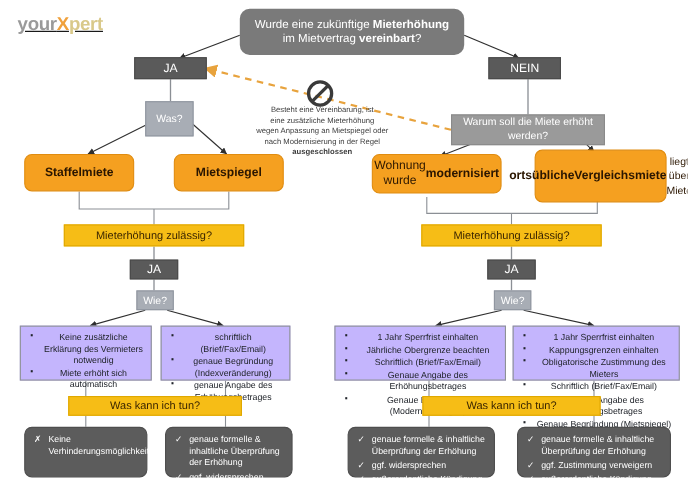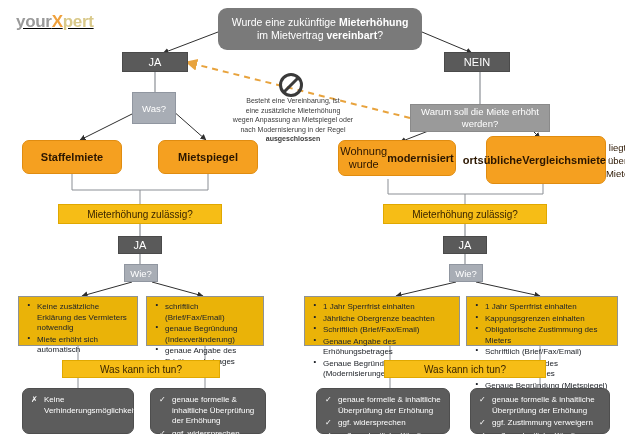--- a/index.html
+++ b/index.html
@@ -38,23 +38,23 @@
 
   
   .orange{background:#f5a020;color:#2b1600;border:1px solid #e08c10;border-radius:7px;
           font-size:11px;line-height:13px;padding:4px 6px;}
   .orange .sm{font-size:9.5px;font-weight:normal;}
 
   
   .yellow{background:#f6bd16;color:#3a2500;border:1px solid #e0a800;font-size:10px;}
 
   
-  .listbox{background:#eab308;border:1px solid #8e9295;color:#20242a;
+  .listbox{background:#c4b5fd;border:1px solid #8e9295;color:#20242a;
            font-size:8px;line-height:10.5px;padding:5px 4px 5px 4px;
-           display:block;text-align:left;}
+           display:block;text-align:center;}
   .listbox ul{margin:0;padding:0;list-style:none;}
   .listbox li{position:relative;padding-left:14px;margin-bottom:1px;}
   .listbox li:before{content:"\00B7";position:absolute;left:4px;top:-2px;font-size:13px;font-weight:bold;}
 
   
   .darkbox{background:#5c5c5c;border:1px solid #4e4e4e;border-radius:7px;color:#ffffff;
            font-size:8px;line-height:10.5px;padding:6px 5px;display:block;text-align:left;}
   .darkbox ul{margin:0;padding:0;list-style:none;}
   .darkbox li{position:relative;padding-left:16px;margin-bottom:2px;}
   .darkbox li .mk{position:absolute;left:3px;top:0;font-size:8px;}

